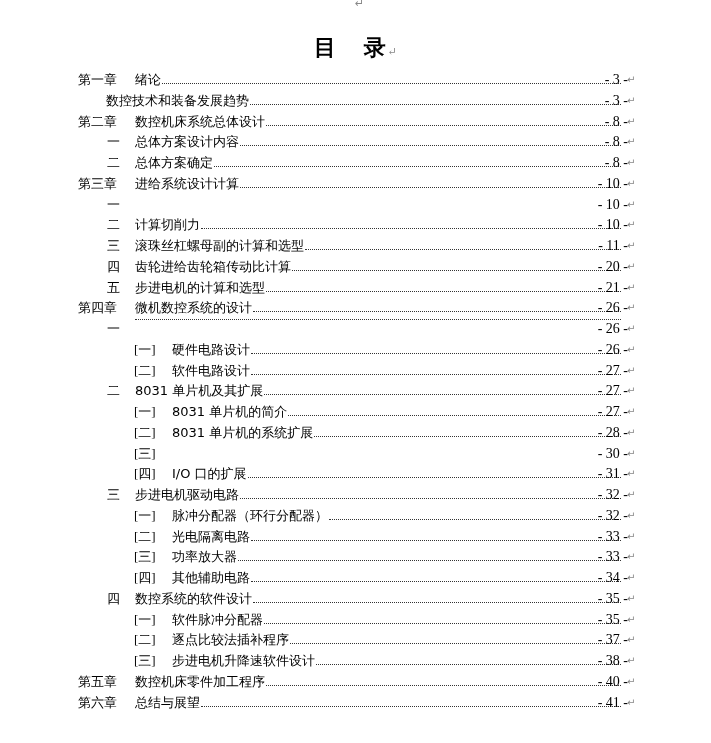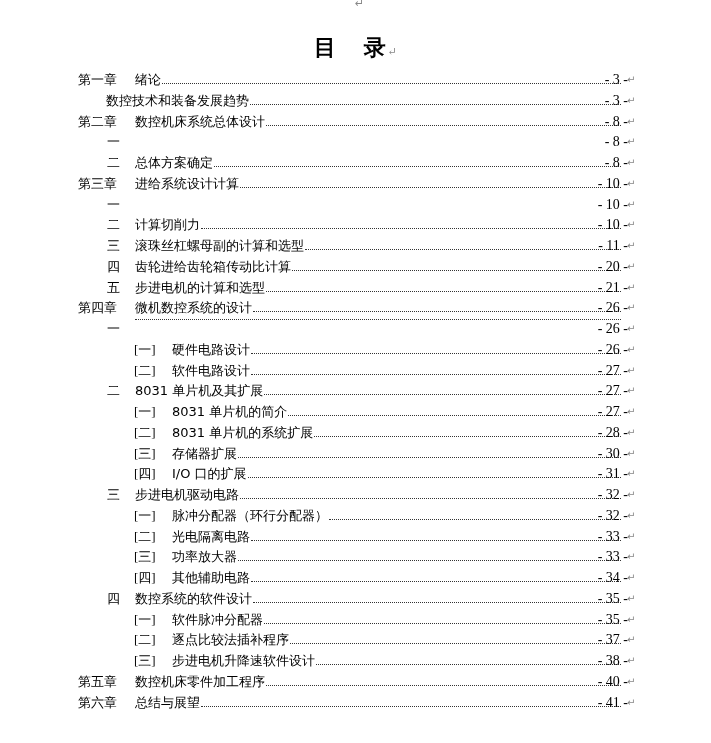--- a/index.html
+++ b/index.html
@@ -50,20 +50,24 @@
       <span class="num" style="left: 78px;">第二章</span>
       <span class="text" style="left: 135px;">
         <span class="t">数控机床系统总体设计</span>
         <span class="dots"></span>
       </span>
       <span class="page">- 8 -</span>
       <span class="ret">↵</span>
     </div>
     <div class="row" style="top: 62.25px;">
       <span class="num" style="left: 107px;">一</span>
+      <span class="text" style="left: 135px;">
+        <span class="t">总体方案设计内容</span>
+        <span class="dots"></span>
+      </span>
       <span class="page">- 8 -</span>
       <span class="ret">↵</span>
     </div>
     <div class="row" style="top: 83px;">
       <span class="num" style="left: 107px;">二</span>
       <span class="text" style="left: 135px;">
         <span class="t">总体方案确定</span>
         <span class="dots"></span>
       </span>
       <span class="page">- 8 -</span>
@@ -176,24 +180,20 @@
       <span class="num bracket" style="left: 134px;">[二]</span>
       <span class="text" style="left: 172px;">
         <span class="t">8031 单片机的系统扩展</span>
         <span class="dots"></span>
       </span>
       <span class="page">- 28 -</span>
       <span class="ret">↵</span>
     </div>
     <div class="row" style="top: 373.5px;">
       <span class="num bracket" style="left: 134px;">[三]</span>
-      <span class="text" style="left: 172px;">
-        <span class="t">存储器扩展</span>
-        <span class="dots"></span>
-      </span>
       <span class="page">- 30 -</span>
       <span class="ret">↵</span>
     </div>
     <div class="row" style="top: 394.25px;">
       <span class="num bracket" style="left: 134px;">[四]</span>
       <span class="text" style="left: 172px;">
         <span class="t">I/O 口的扩展</span>
         <span class="dots"></span>
       </span>
       <span class="page">- 31 -</span>

